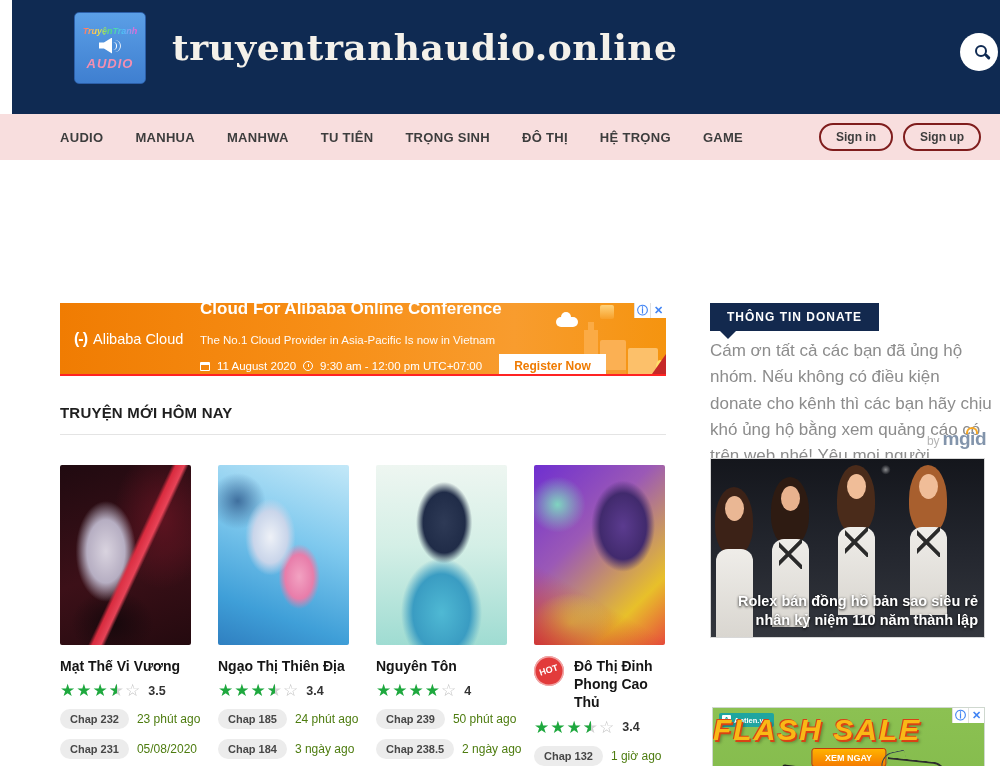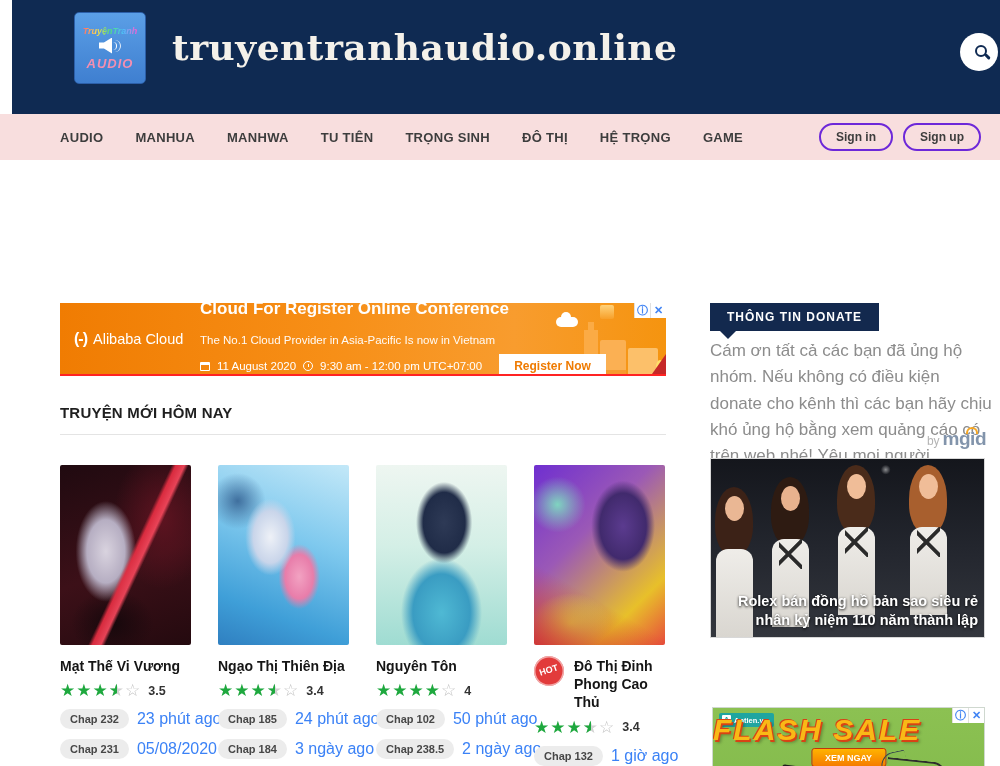--- a/index.html
+++ b/index.html
@@ -29,21 +29,21 @@
   .mag { width:12px; height:12px; border:2.5px solid #0f2a52; border-radius:50%; position:relative; margin:-3px -3px 0 0; }
   .mag::after { content:''; position:absolute; width:7px; height:2.5px; background:#0f2a52;
     transform:rotate(45deg); right:-6px; bottom:-3px; border-radius:2px; }
 
   
   .nav { position:absolute; top:114px; left:0; width:1000px; height:46px; background:#f8dede;
     display:flex; align-items:center; }
   .nav-items { display:flex; gap:32px; margin-left:60px; }
   .nav-item { font-size:13px; font-weight:bold; color:#3d3d3d; letter-spacing:.3px; cursor:pointer; white-space:nowrap; }
   .auth { position:absolute; right:19px; top:9px; display:flex; gap:10px; }
-  .auth-btn { border:2px solid #6d28d9; border-radius:16px; padding:5px 15px; font-size:12px;
+  .auth-btn { border:2px solid #7f1d1d; border-radius:16px; padding:5px 15px; font-size:12px;
     font-weight:bold; color:#3d3d3d; background:transparent; cursor:pointer; font-family:inherit; }
 
   
   .banner { position:absolute; left:60px; top:303px; width:606px; height:73px;
     background:linear-gradient(90deg,#f07c02,#f78f17 45%,#f89c2e 75%,#f5940f);
     border-bottom:2px solid #ff2323; display:flex; align-items:center; overflow:hidden; cursor:pointer; }
   .ali-logo { margin-left:14px; display:flex; align-items:center; gap:6px; color:#fff; flex:0 0 118px; }
   .ali-bracket { font-weight:bold; font-size:16px; letter-spacing:-1px; }
   .ali-name { font-size:14.5px; white-space:nowrap; }
   .banner-mid { margin-left:8px; color:#fff; position:relative; z-index:2; }
@@ -110,21 +110,21 @@
   .stars-row { margin-top:7px; display:flex; align-items:center; }
   .st { position:relative; font-size:17px; line-height:1; margin-right:1px; }
   .st.full { color:#1ea83e; }
   .st.empty { color:#c4c4c4; }
   .st.half { color:#d2d2d2; }
   .st.half .fill { position:absolute; left:0; top:0; width:52%; overflow:hidden; color:#1ea83e; }
   .rating-val { margin-left:7px; font-size:12.5px; color:#333; font-weight:bold; }
   .chap-row { margin-top:10px; display:flex; align-items:center; }
   .chap-badge { background:#ececec; border-radius:12px; padding:4px 10px; font-size:11px;
     font-weight:bold; color:#474747; white-space:nowrap; cursor:pointer; }
-  .chap-time { margin-left:8px; font-size:16px; color:#3b82f6; white-space:nowrap; }
+  .chap-time { margin-left:8px; font-size:12px; color:#4d7c0f; white-space:nowrap; }
 
   
   .ribbon { position:absolute; left:710px; top:303px; background:#13294e; color:#fff; font-size:12px;
     font-weight:bold; letter-spacing:1px; padding:7px 17px; }
   .ribbon::after { content:''; position:absolute; left:9px; bottom:-8px;
     border-left:9px solid transparent; border-right:9px solid transparent; border-top:9px solid #13294e; }
   .donate-text { position:absolute; left:710px; top:338px; width:282px; font-size:17px;
     color:#8c8c8c; line-height:1.55; }
   .mgid { position:absolute; left:710px; top:428px; width:276px; text-align:right; cursor:pointer; }
   .mgid .by { font-size:12px; color:#b4b4b4; margin-right:3px;margin-top:31px; }
@@ -209,21 +209,21 @@
     <button class="auth-btn">Sign up</button>
   </div>
 </div>
 
 <div class="banner">
   <div class="ali-logo">
     <span class="ali-bracket">(-)</span>
     <span class="ali-name">Alibaba Cloud</span>
   </div>
   <div class="banner-mid">
-    <div class="banner-title">Cloud For Register Online Conference</div>
+    <div class="banner-title">Cloud For Alibaba Online Conference</div>
     <div class="banner-sub">The No.1 Cloud Provider in Asia-Pacific  Is now in Vietnam</div>
     <div class="banner-meta">
       <span class="ico-cal"></span>
       <span>11 August 2020</span>
       <span class="ico-clock"></span>
       <span>9:30 am - 12:00 pm UTC+07:00</span>
       <button class="register">Register Now</button>
     </div>
   </div>
   <div class="banner-art">
@@ -299,21 +299,21 @@
       <span class="stars" style="display: inline-flex;">
           <span class="st full">★</span>
           <span class="st full">★</span>
           <span class="st full">★</span>
           <span class="st full">★</span>
           <span class="st empty">☆</span>
         </span>
       <span class="rating-val">4</span>
     </div>
     <div class="chap-row">
-      <span class="chap-badge">Chap 102</span>
+      <span class="chap-badge">Chap 239</span>
       <span class="chap-time">50 phút ago</span>
     </div>
     <div class="chap-row">
       <span class="chap-badge">Chap 238.5</span>
       <span class="chap-time">2 ngày ago</span>
     </div>
   </div>
 
   <div class="card">
     <div class="cover cover-4"></div>

